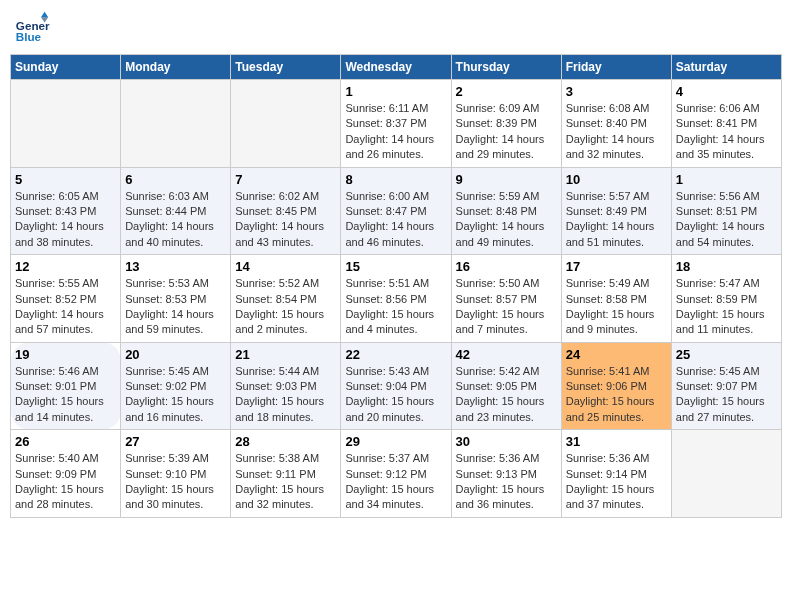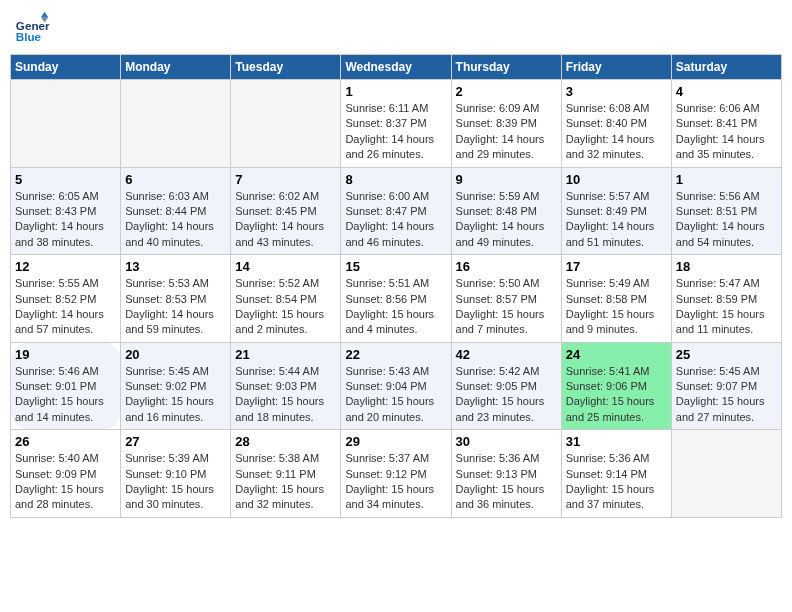--- a/index.html
+++ b/index.html
@@ -281,21 +281,21 @@
 Daylight: 15 hours
 and 20 minutes.</div>
         </td>
         <td style="background: rgb(240, 244, 250);">
           <span class="day-num">42</span>
           <div class="day-info">Sunrise: 5:42 AM
 Sunset: 9:05 PM
 Daylight: 15 hours
 and 23 minutes.</div>
         </td>
-        <td style="background: #86efac; margin-top: 6px;">
+        <td style="background: #fdba74; margin-top: 6px;">
           <span class="day-num">24</span>
           <div class="day-info">Sunrise: 5:41 AM
 Sunset: 9:06 PM
 Daylight: 15 hours
 and 25 minutes.</div>
         </td>
         <td style="background: rgb(240, 244, 250);">
           <span class="day-num">25</span>
           <div class="day-info">Sunrise: 5:45 AM
 Sunset: 9:07 PM

